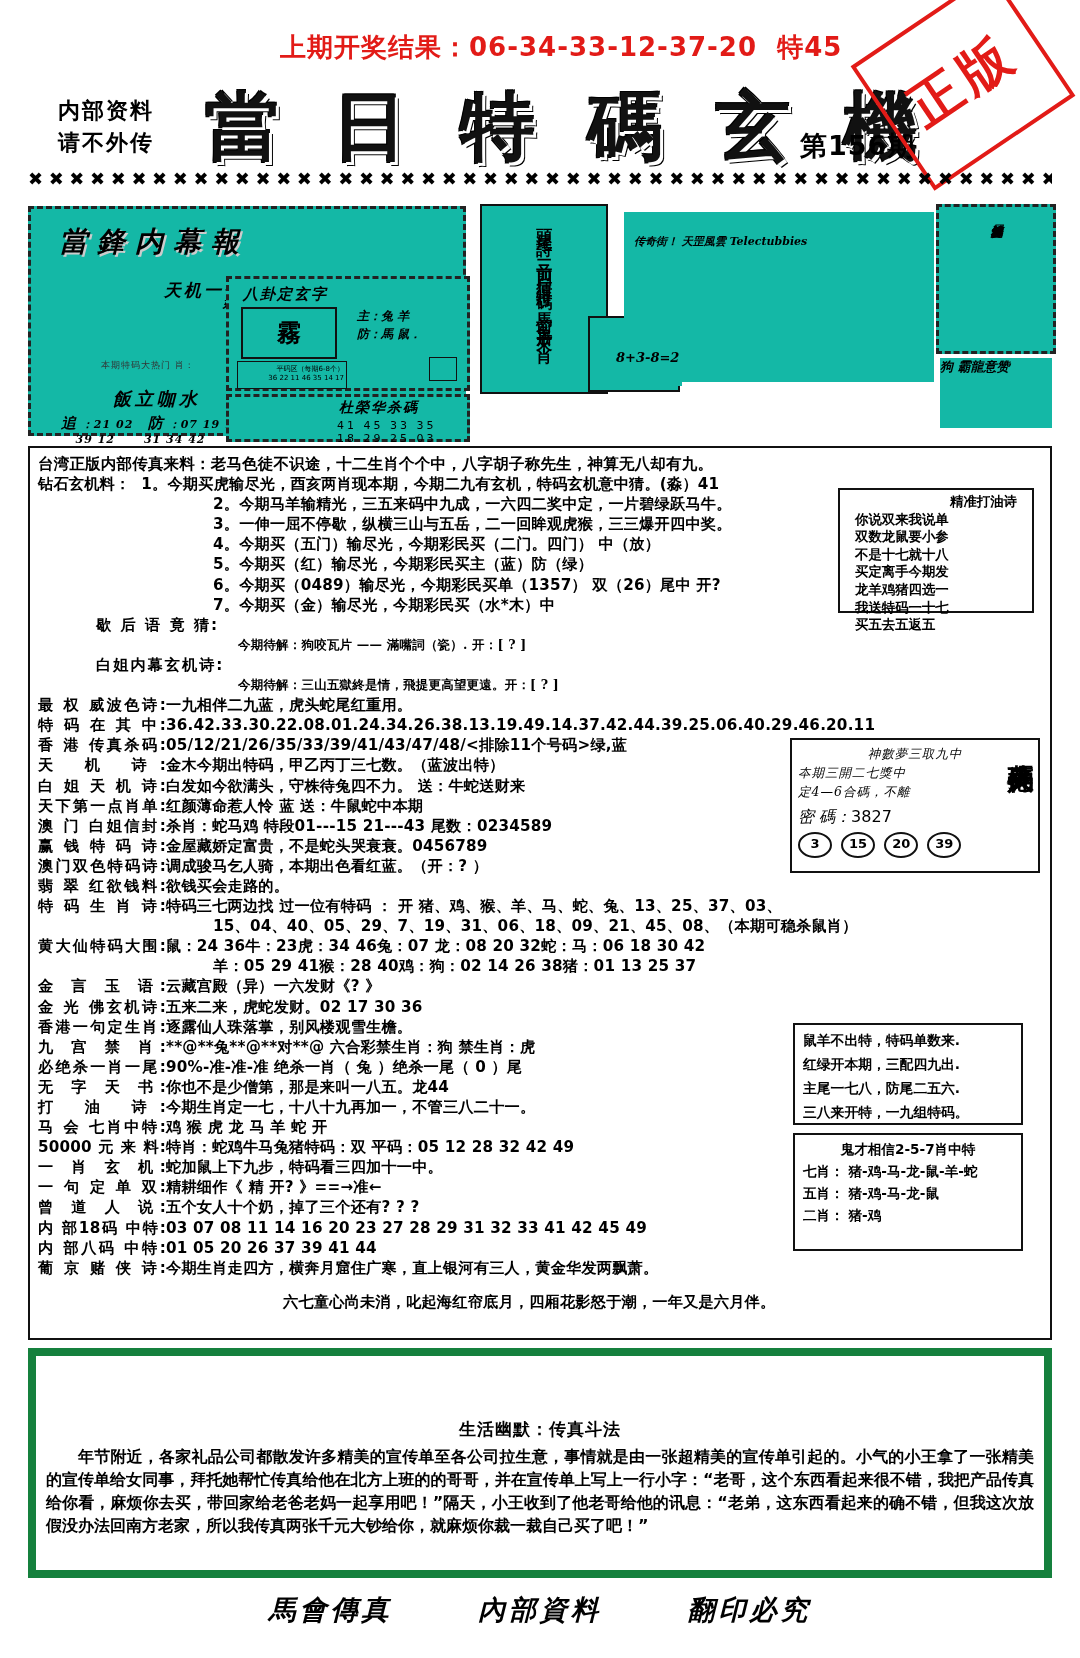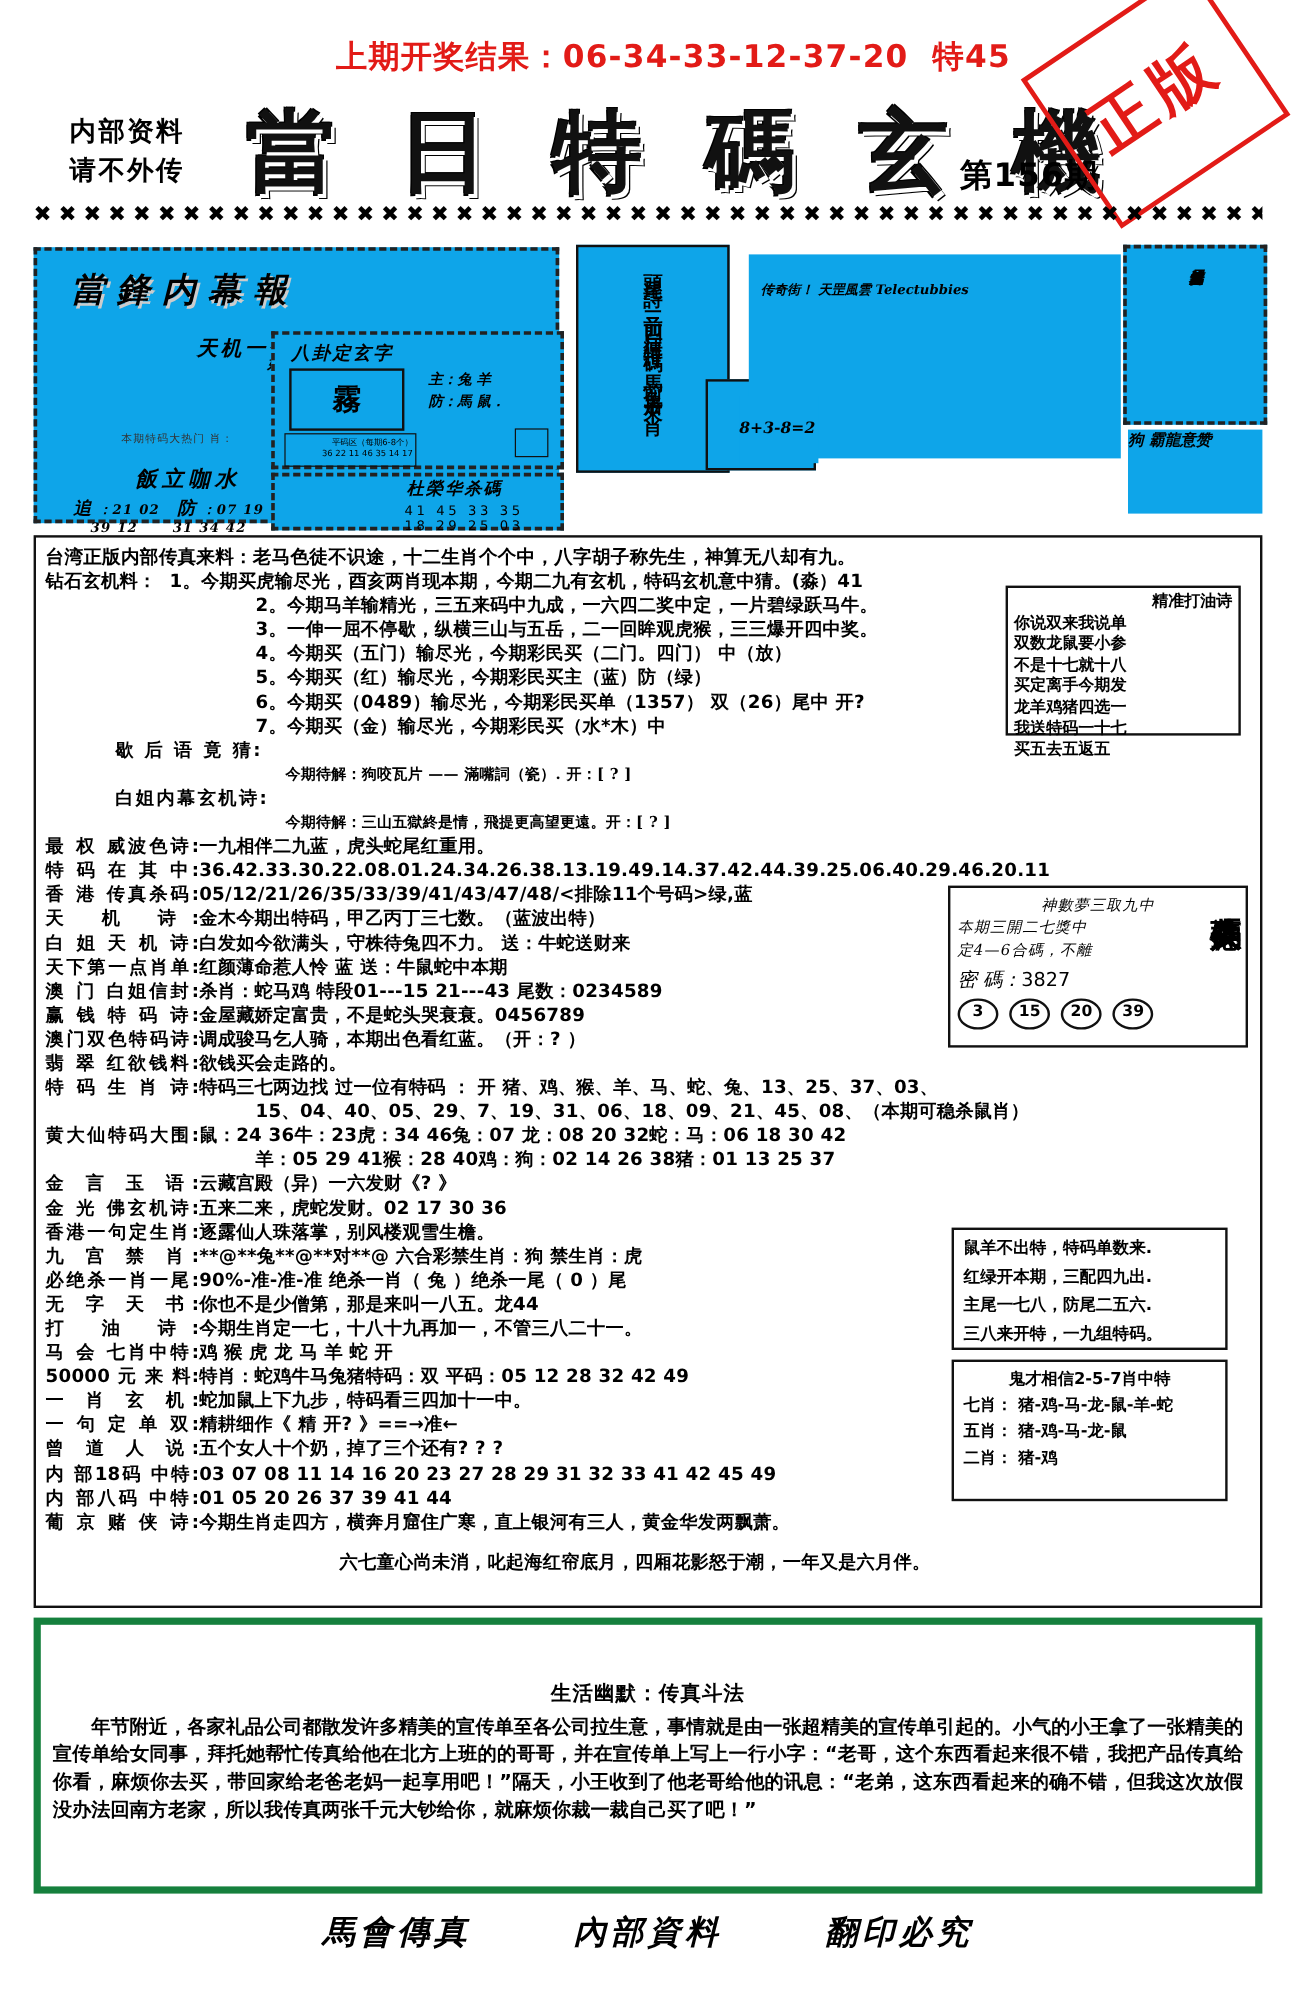--- a/index.html
+++ b/index.html
@@ -48,21 +48,21 @@
     color:#e21b17;font-size:52px;font-weight:bold;letter-spacing:6px;
   }
   .xrow{
     position:absolute;left:28px;top:168px;width:1024px;
     font-size:18px;letter-spacing:5.6px;overflow:hidden;white-space:nowrap;
     font-weight:bold;
   }
 
   
   .collage{position:absolute;left:28px;top:198px;width:1024px;height:240px;}
-  .panel{position:absolute;box-sizing:border-box;background:#0ea5e9;}
+  .panel{position:absolute;box-sizing:border-box;background:#14b8a6;}
   .dash{border:3px dashed #222;}
   .solid{border:2px solid #111;}
   .hand{font-family:"DejaVu Serif","Liberation Serif",serif;font-style:italic;font-weight:bold;}
   .p1{left:0;top:8px;width:438px;height:230px;}
   .p1 .ttl{position:absolute;left:28px;top:14px;font-size:28px;font-weight:bold;letter-spacing:10px;
     text-shadow:2px 2px 0 #ccc;}
   .p1 .sub1{position:absolute;left:85px;top:70px;font-size:17px;letter-spacing:3px;margin-left:48px;}
   .p1 .sub1s{position:absolute;left:192px;top:86px;font-size:12px;}
   .p1 .tiny{position:absolute;left:70px;top:150px;font-size:9px;letter-spacing:1px;color:#333;}
   .p1 .tiny2{position:absolute;left:345px;top:150px;font-size:9px;color:#333;}
@@ -111,21 +111,21 @@
   .row .col{display:inline-block;}
   .ind2{padding-left:175px;}
   .ind3{padding-left:245px;}
   .smallit{font-size:12.5px;font-family:"DejaVu Serif","Liberation Serif",serif;font-weight:bold;}
   .title-row{font-size:15.5px;}
   .sp{letter-spacing:2px;}
 
   
   .sbox{position:absolute;border:2px solid #111;background:#fff;box-sizing:border-box;}
   .sbox .l{font-size:14px;line-height:22px;font-weight:bold;white-space:nowrap;}
-  #poem-box{left:838px;top:488px;width:196px;height:125px;padding:3px 5px;}
+  #poem-box{left:838px;top:488px;width:196px;height:125px;padding:3px 15px;}
   #poem-box .l{font-size:13.4px;line-height:17.6px;}
   #poem-box .l.first{text-align:right;}
   #dream-box{left:790px;top:738px;width:250px;height:135px;padding:4px 6px;}
   #dream-box .hw{font-family:"DejaVu Serif","Liberation Serif",serif;font-style:italic;
     font-size:12.5px;line-height:19px;letter-spacing:1px;}
   #dream-box .hw.c{text-align:center;}
   #dream-box .pw{font-size:16px;margin-top:6px;font-family:"DejaVu Serif","Liberation Serif",serif;font-style:italic;}
   #dream-box .balls{margin-top:4px;}
   #dream-box .ball{display:inline-block;border:2px solid #111;border-radius:50%;
     width:30px;height:22px;line-height:20px;text-align:center;font-size:13px;margin-right:4px;
@@ -135,21 +135,21 @@
     line-height:1.05;letter-spacing:0px;height:126px;}
   #hint-box{left:793px;top:1023px;width:230px;height:102px;padding:3px 8px;}
   #hint-box .l{font-size:13.8px;line-height:24px;}
   #seven-box{left:793px;top:1133px;width:230px;height:118px;padding:3px 8px;}
   #seven-box .l{font-size:13.6px;line-height:22px;}
   #seven-box .hd{text-align:center;}
 
   
   .story{
     position:absolute;left:28px;top:1348px;width:1024px;height:230px;
-    border:6px solid #15803d;box-sizing:border-box;padding:8px 10px;
+    border:8px solid #15803d;box-sizing:border-box;padding:24px 10px;
   }
   .story .h{text-align:center;font-size:17px;font-weight:bold;margin-top:38px;letter-spacing:1px;}
   .story .b{font-size:16px;line-height:23px;text-indent:2em;margin-top:4px;font-weight:bold;
     text-align:justify;}
   .footer{
     position:absolute;left:0;top:1592px;width:1080px;text-align:center;
     font-size:27px;font-weight:bold;letter-spacing:4px;
     font-family:"DejaVu Serif","Liberation Serif",serif;font-style:italic;
   }
   .footer span{margin:0 36px;}

